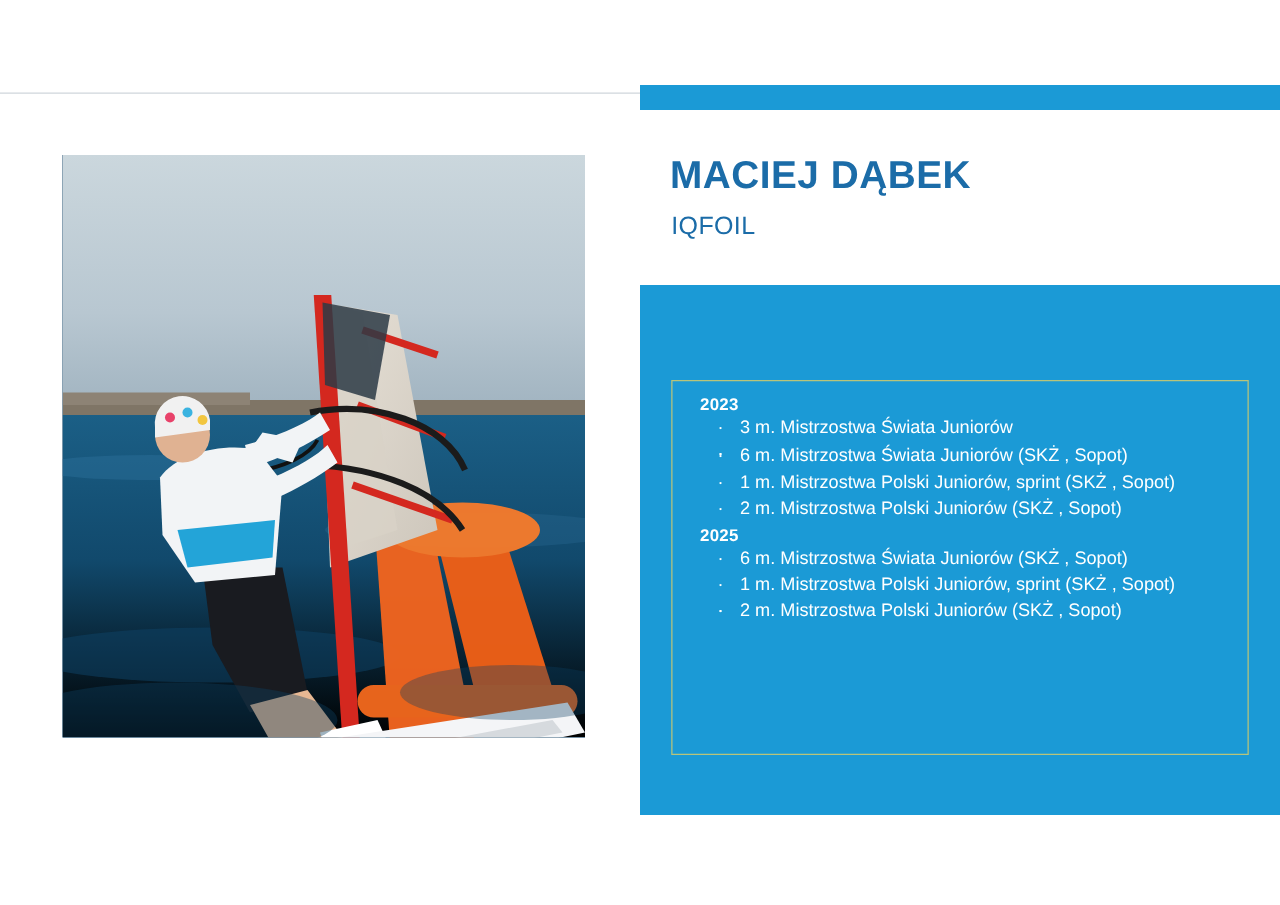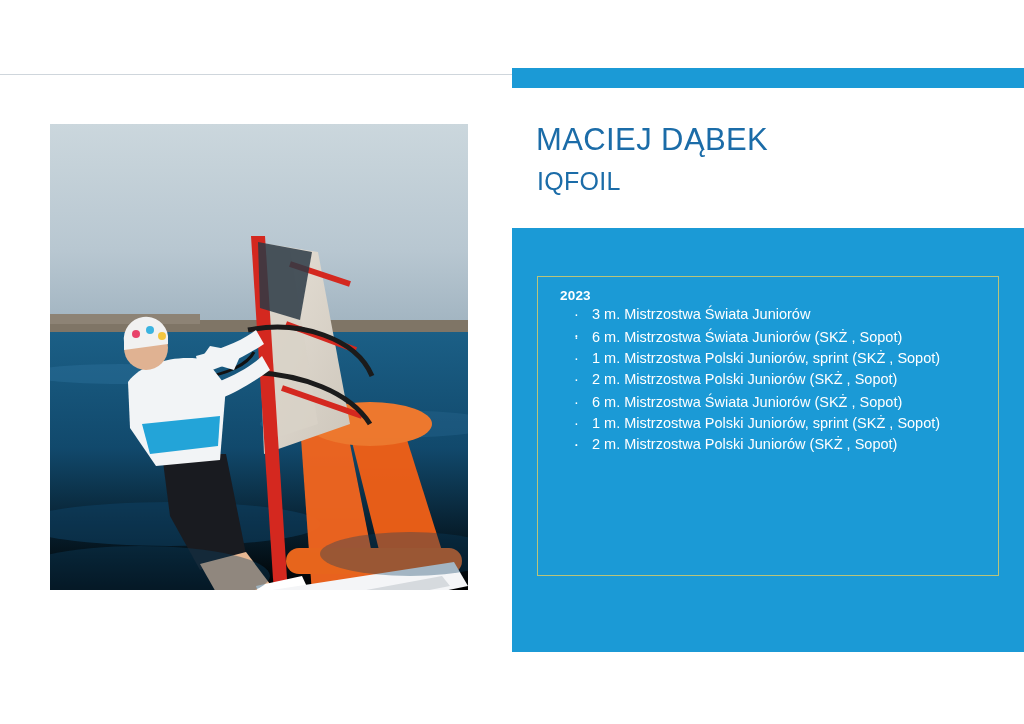--- a/index.html
+++ b/index.html
@@ -44,41 +44,41 @@
   }
 
   
   .name {
     position: absolute;
     left: 536px;
     top: 122px;
     margin: 0;
     font-size: 31px;
     line-height: 36px;
-    font-weight: normal;
+    font-weight: bold;
     color: #1b6ca8;
     letter-spacing: .4px;
   }
   .discipline {
     position: absolute;
     left: 537px;
     top: 166px;
     margin: 0;
-    font-size: 25px;
+    font-size: 20px;
     line-height: 30px;
     font-weight: normal;
     color: #1b6ca8;
     letter-spacing: .3px;
   }
 
   
   .results-box {
     position: absolute;
     left: 537px;
-    top: 276px;
+    top: 304px;
     width: 462px;
     height: 300px;
     border: 1px solid #b9c47a;
     box-sizing: border-box;
     padding: 8px 12px 0 12px;
   }
   .year {
     font-size: 13.5px;
     font-weight: bold;
     color: #ffffff;
@@ -139,20 +139,21 @@
     <li><span class="bullet">·</span></li>
     <li><span class="bullet">·</span></li>
   </ul>
 
   <ul class="res-list">
     <li><span class="bullet">·</span><span>6 m. Mistrzostwa Świata Juniorów (SKŻ , Sopot)</span></li>
     <li><span class="bullet">·</span><span>1 m. Mistrzostwa Polski Juniorów, sprint (SKŻ , Sopot)</span></li>
     <li><span class="bullet">·</span><span>2 m. Mistrzostwa Polski Juniorów (SKŻ , Sopot)</span></li>
   </ul>
 
+  <div class="year">2025</div>
   <ul class="res-list">
     <li><span class="bullet">·</span><span>6 m. Mistrzostwa Świata Juniorów (SKŻ , Sopot)</span></li>
     <li><span class="bullet">·</span><span>1 m. Mistrzostwa Polski Juniorów, sprint (SKŻ , Sopot)</span></li>
     <li><span class="bullet">·</span></li>
     <li><span class="bullet">·</span><span>2 m. Mistrzostwa Polski Juniorów (SKŻ , Sopot)</span></li>
   </ul>
 
 </div>
 
 <div class="photo">

